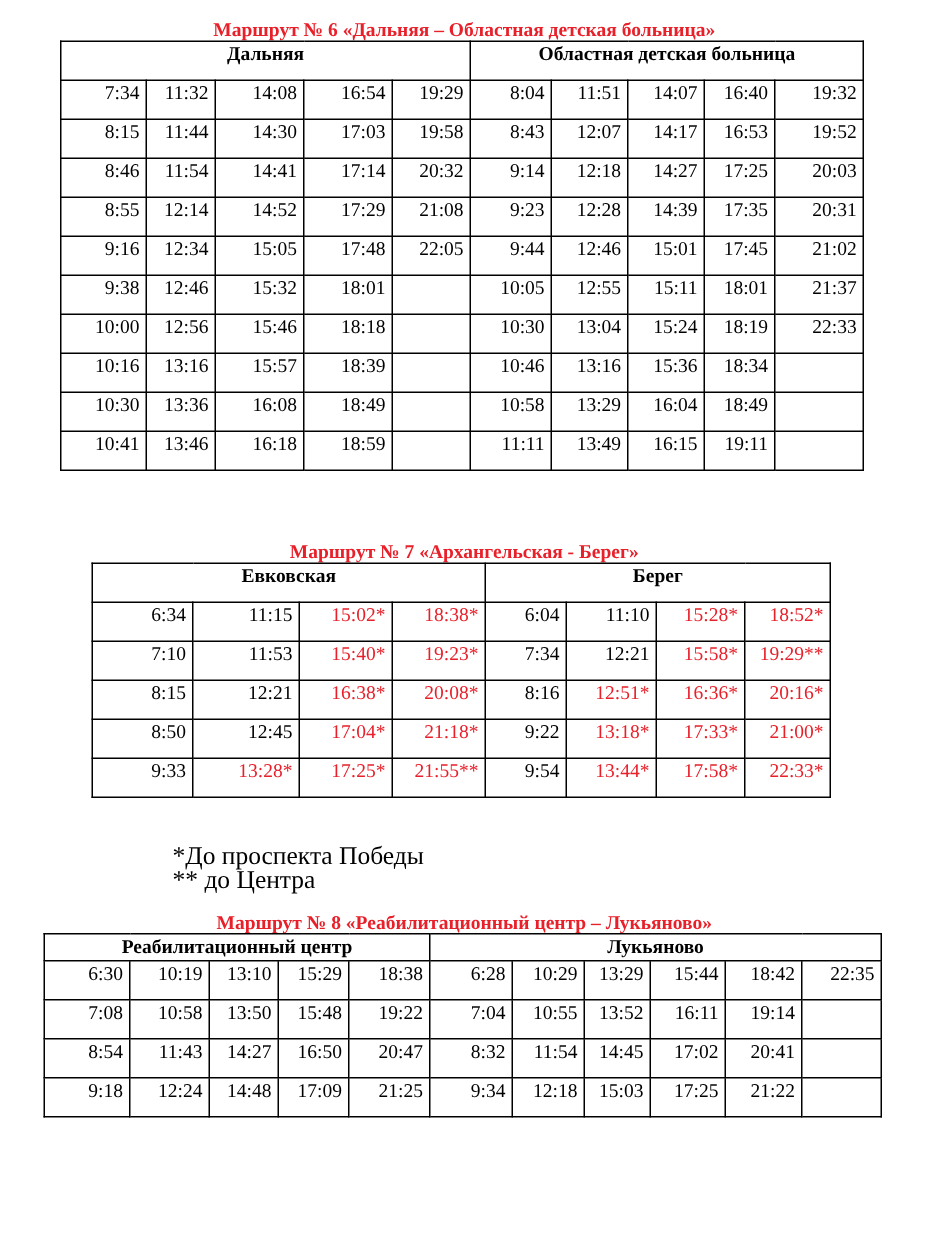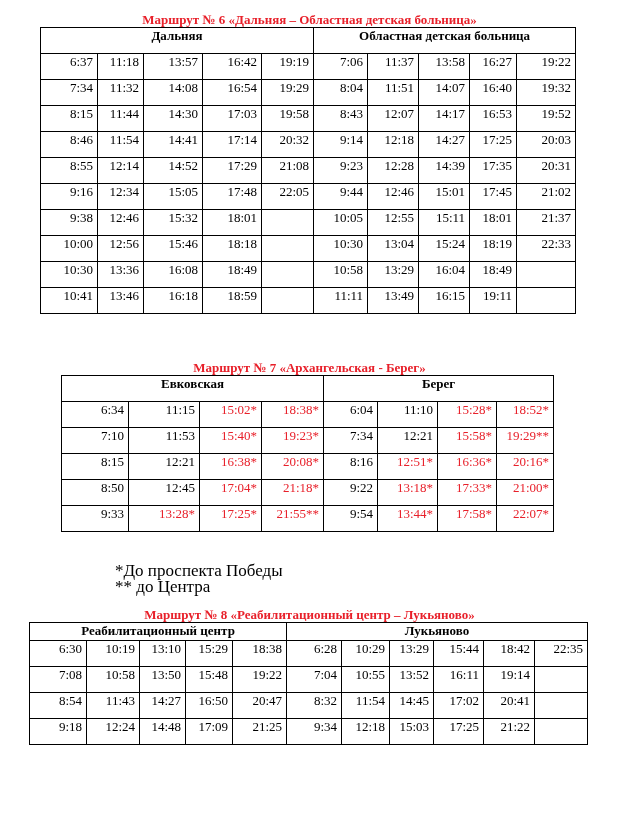--- a/index.html
+++ b/index.html
@@ -32,32 +32,20 @@
       <col style="width:59px">
   </colgroup>
   <tbody>
       <tr style="height:26px;margin-top:43px;">
     <td class="hdr" colspan="5">Дальняя</td>
     <td class="hdr" colspan="5">Областная детская больница</td>
   </tr>
   </tbody>
     <tbody id="t6body">
       <tr style="height: 26px;">
-        <td>6:37</td>
-        <td>11:18</td>
-        <td>13:57</td>
-        <td>16:42</td>
-        <td>19:19</td>
-        <td>7:06</td>
-        <td>11:37</td>
-        <td>13:58</td>
-        <td>16:27</td>
-        <td>19:22</td>
-      </tr>
-      <tr style="height: 26px;">
         <td>7:34</td>
         <td>11:32</td>
         <td>14:08</td>
         <td>16:54</td>
         <td>19:29</td>
         <td>8:04</td>
         <td>11:51</td>
         <td>14:07</td>
         <td>16:40</td>
         <td>19:32</td>
@@ -126,20 +114,32 @@
         <td>10:00</td>
         <td>12:56</td>
         <td>15:46</td>
         <td>18:18</td>
         <td></td>
         <td>10:30</td>
         <td>13:04</td>
         <td>15:24</td>
         <td>18:19</td>
         <td>22:33</td>
+      </tr>
+      <tr style="height: 26px;">
+        <td>10:16</td>
+        <td>13:16</td>
+        <td>15:57</td>
+        <td>18:39</td>
+        <td></td>
+        <td>10:46</td>
+        <td>13:16</td>
+        <td>15:36</td>
+        <td>18:34</td>
+        <td></td>
       </tr>
       <tr style="height: 26px;">
         <td>10:30</td>
         <td>13:36</td>
         <td>16:08</td>
         <td>18:49</td>
         <td></td>
         <td>10:58</td>
         <td>13:29</td>
         <td>16:04</td>
@@ -221,21 +221,21 @@
         <td class="red">21:00*</td>
       </tr>
       <tr style="height: 26px;">
         <td>9:33</td>
         <td class="red">13:28*</td>
         <td class="red">17:25*</td>
         <td class="red">21:55**</td>
         <td>9:54</td>
         <td class="red">13:44*</td>
         <td class="red">17:58*</td>
-        <td class="red">22:07*</td>
+        <td class="red">22:33*</td>
       </tr>
     </tbody>
 </table>
 <div class="note" style="left:115px; top:563px;">*До проспекта Победы</div>
 <div class="note" style="left:115px; top:579px;">** до Центра</div>
 
 <div class="route-title" style="top:607px;">Маршрут № 8 «Реабилитационный центр – Лукьяново»</div>
 <table id="t8" style="left:29px; top:622px; width:558px;">
   <colgroup>
     <col style="width:57px">

